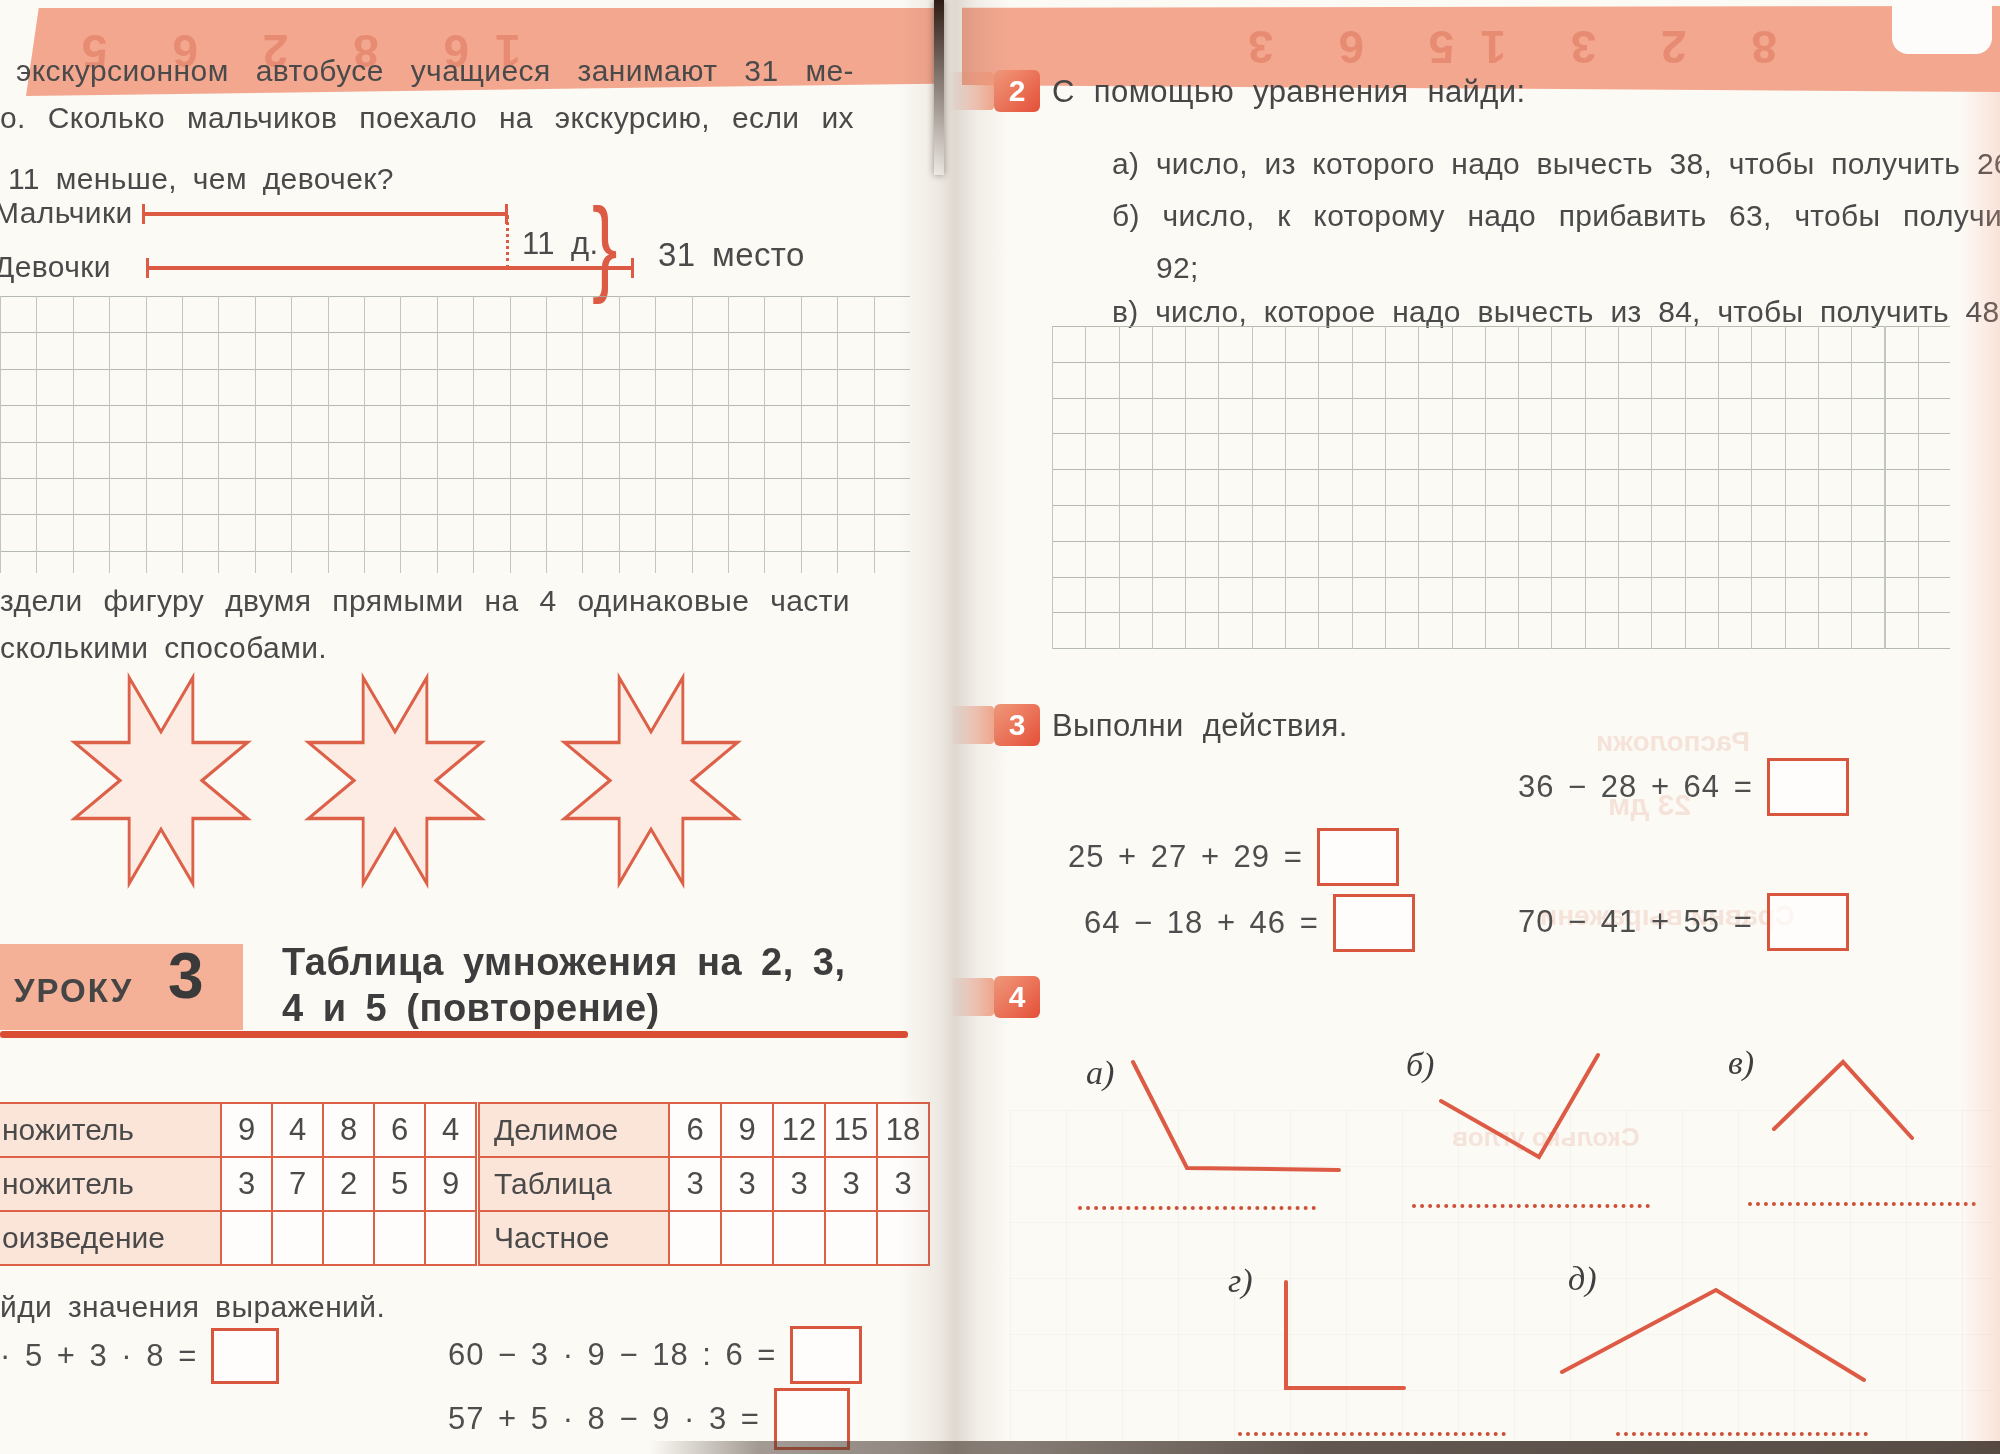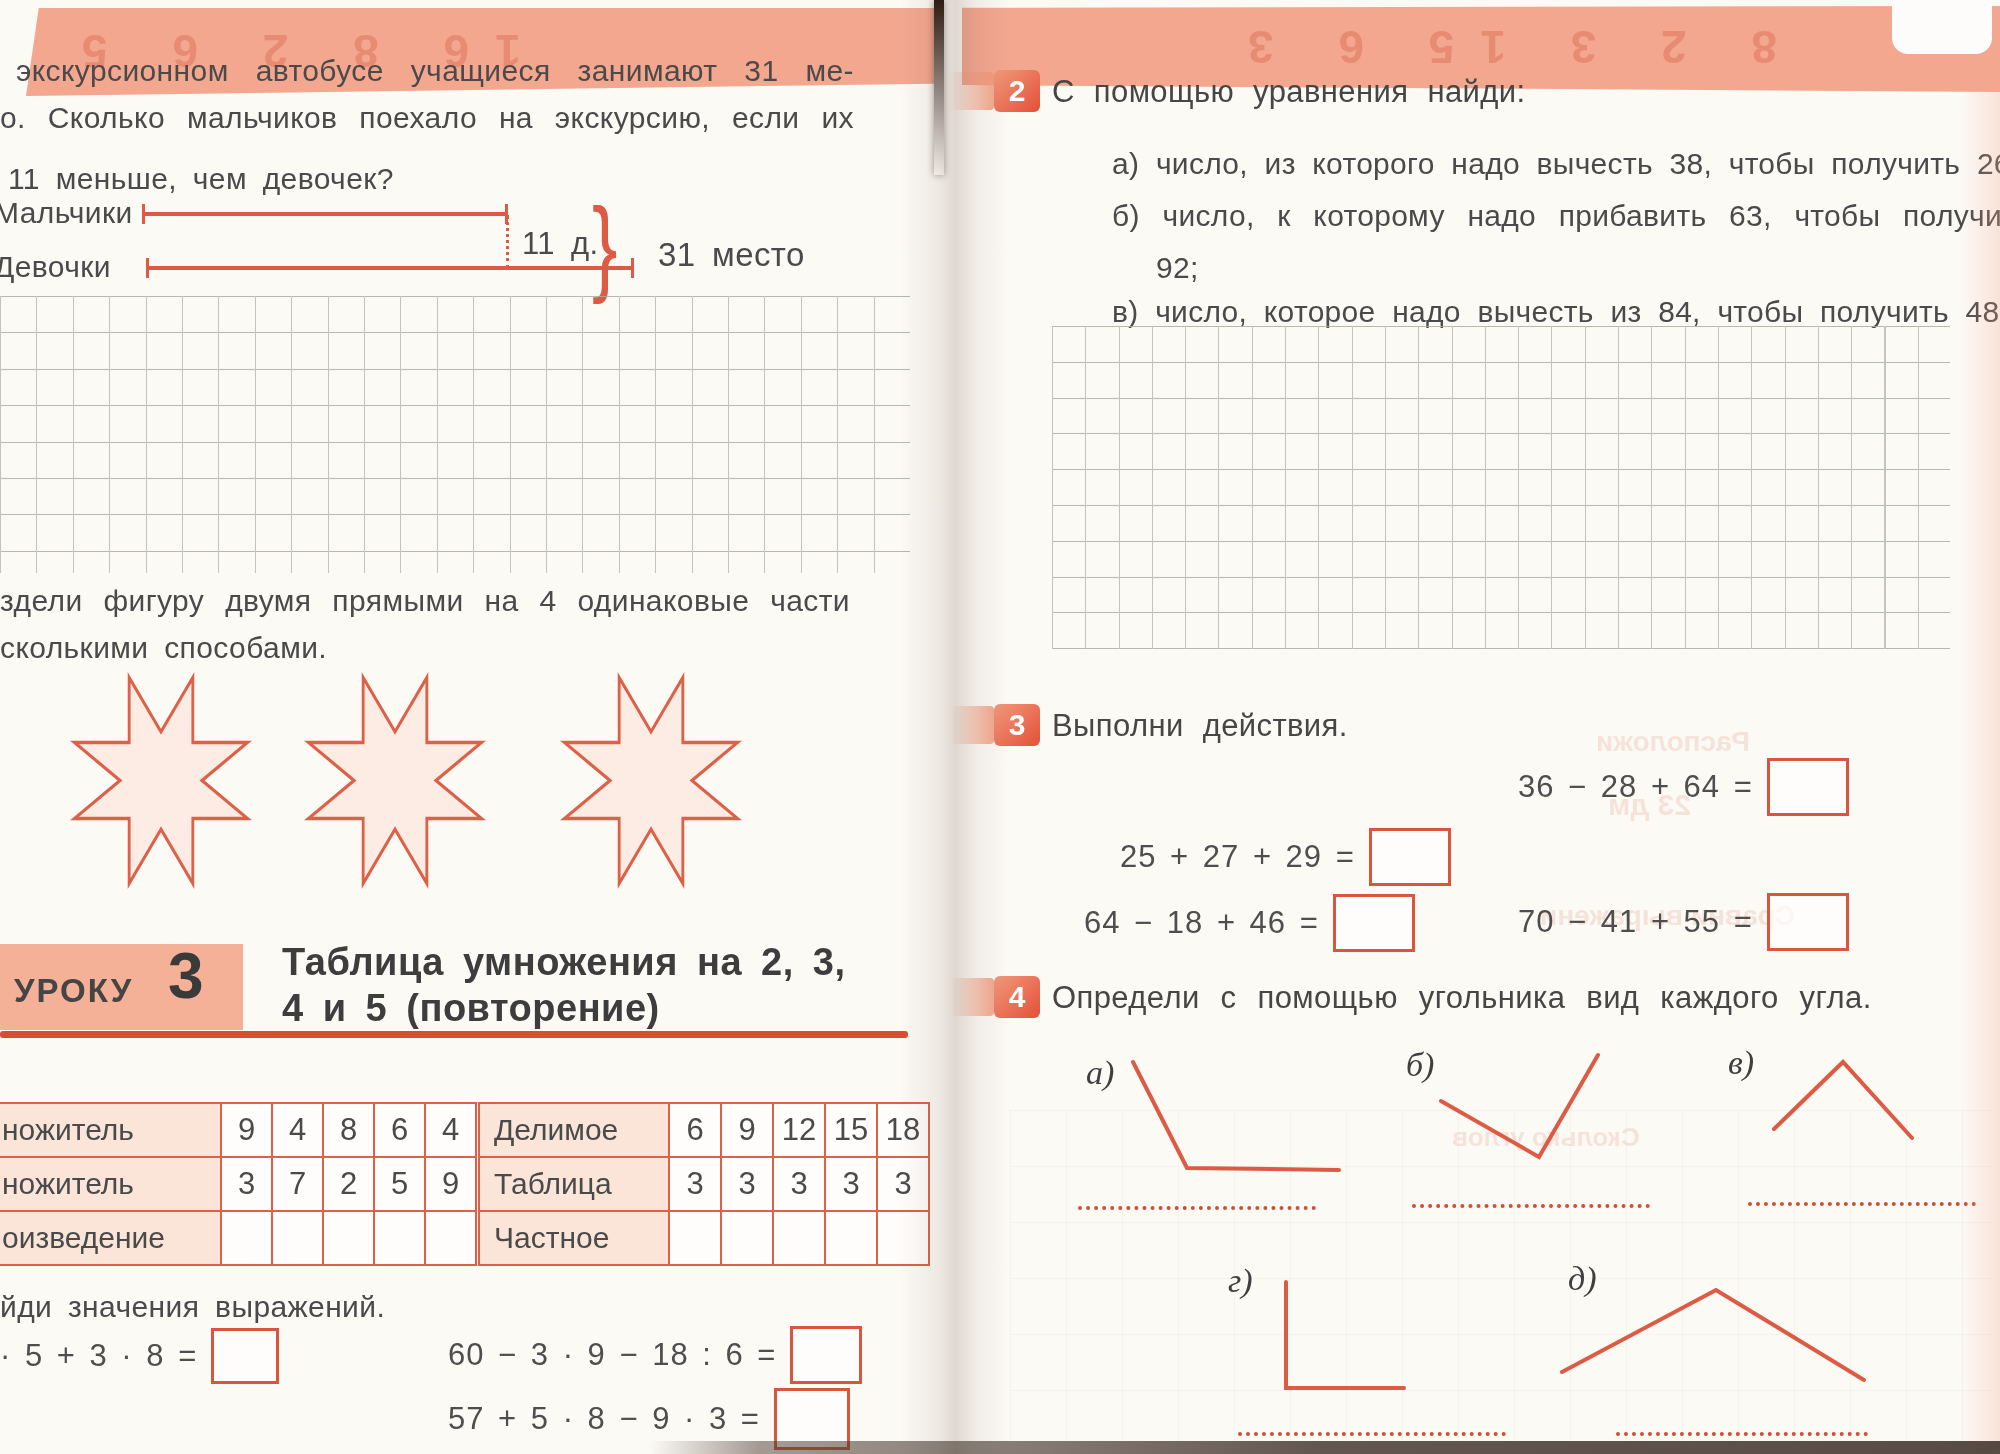--- a/index.html
+++ b/index.html
@@ -192,39 +192,38 @@
 
   <div class="abs ghost" style="left:1596px;top:726px;font-size:28px;">Расположи</div>
   <div class="abs ghost" style="left:1608px;top:788px;font-size:30px;">23 дм</div>
   <div class="abs ghost" style="left:1540px;top:900px;font-size:28px;">Сравни выражени</div>
   <div class="abs ghost" style="left:1452px;top:1122px;font-size:26px;">Сколько углов</div>
   <div class="abs ghostgrid" style="left:1010px;top:1110px;width:985px;height:335px;"></div>
 
   <div class="abs badge" style="left:994px;top:704px;">3</div>
   <div class="abs ttitle" style="left:1052px;top:708px;">Выполни действия.</div>
 
-  <div class="abs exprrow" style="left:1120px;top:828px;">
+  <div class="abs exprrow" style="left:1068px;top:828px;">
     <span class="expr">25 + 27 + 29 =</span>
     <span class="abox" style="width:76px;height:52px;"></span>
   </div>
   <div class="abs exprrow" style="left:1084px;top:894px;">
     <span class="expr">64 − 18 + 46 =</span>
     <span class="abox" style="width:76px;height:52px;"></span>
   </div>
   <div class="abs exprrow" style="left:1518px;top:758px;">
     <span class="expr">36 − 28 + 64 =</span>
     <span class="abox" style="width:76px;height:52px;"></span>
   </div>
   <div class="abs exprrow" style="left:1518px;top:893px;">
     <span class="expr">70 − 41 + 55 =</span>
     <span class="abox" style="width:76px;height:52px;"></span>
   </div>
 
   <div class="abs badge" style="left:994px;top:976px;">4</div>
-  <div class="abs ttitle" style="left:1052px;top:980px;word-spacing:12px;">Определи с помощью угольника вид каждого угла.</div>
 
   <div class="abs alabel" style="left:1086px;top:1054px;">а)</div>
   <svg class="abs" style="left:1095px;top:1048px;" width="260" height="135">
     <polyline class="aline" points="38,14 92,120 244,122"></polyline>
   </svg>
   <div class="abs dots" style="left:1078px;top:1206px;width:238px;"></div>
 
   <div class="abs alabel" style="left:1406px;top:1046px;">б)</div>
   <svg class="abs" style="left:1425px;top:1038px;" width="200" height="130">
     <polyline class="aline" points="16,63 114,119 173,17"></polyline>

